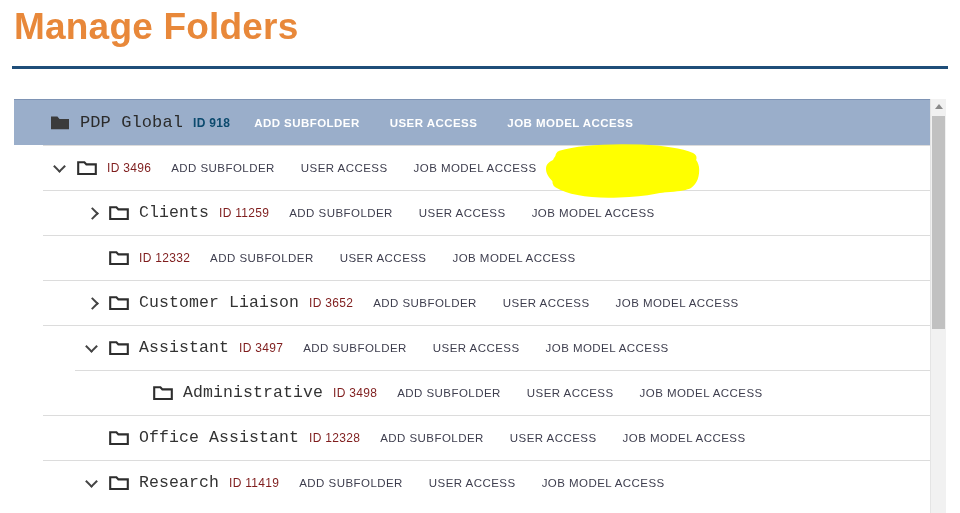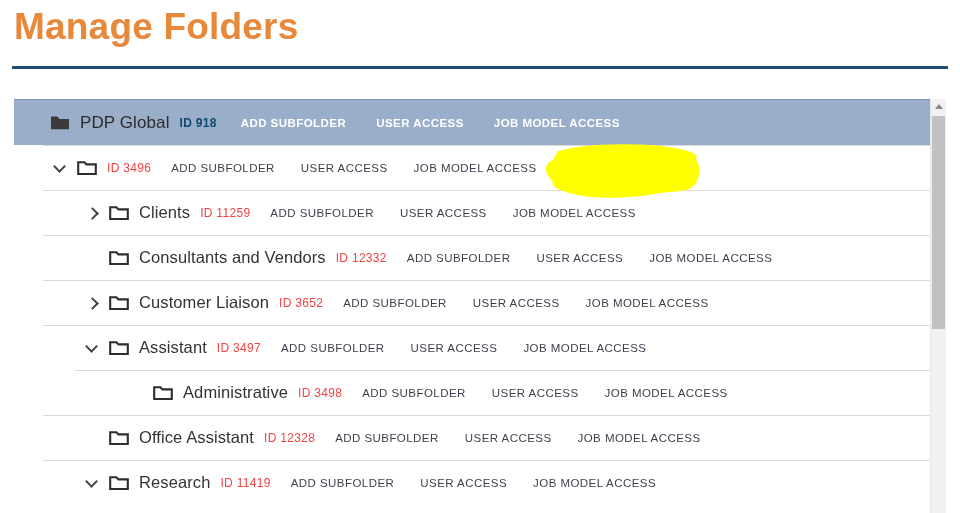--- a/index.html
+++ b/index.html
@@ -112,28 +112,29 @@
     margin-right: 10px;
     position: relative;
   }
   .folder-icon svg { display: block; }
 
   .fname {
     font-size: 16.5px;
     color: #333333;
     margin-right: 10px;
     letter-spacing: 0.1px;
+    font-family: Liberation Mono, monospace;
   }
   .row.root .fname {
     font-size: 17px;
     color: #2b2b2b;
   }
   .fid {
     font-size: 12px;
-    color: #ef4444;
+    color: #7f1d1d;
     margin-right: 20px;
     letter-spacing: 0.3px;
   }
   .row.root .fid {
     color: #0c4a6e;
     font-weight: bold;
     font-size: 12px;
     margin-right: 24px;
   }
 
@@ -252,21 +253,20 @@
         </div>
       </div>
       <div class="row" style="padding-left: 73px;">
         <div class="sep" style="left: 29px;"></div>
         <span class="caret blank"></span>
         <span class="folder-icon">
           <svg width="20" height="16" viewBox="0 0 20 16">
             <path d="M1.2,2.2 h6.2 l2.0,2.2 h9.4 v9.6 h-17.6 z" fill="none" stroke="#2e2e2e" stroke-width="2.1" stroke-linejoin="miter"></path>
           </svg>
         </span>
-        <span class="fname">Consultants and Vendors</span>
         <span class="fid">ID 12332</span>
         <div class="actions">
           <span class="act">ADD SUBFOLDER</span>
           <span class="act">USER ACCESS</span>
           <span class="act">JOB MODEL ACCESS</span>
         </div>
       </div>
       <div class="row" style="padding-left: 73px;">
         <div class="sep" style="left: 29px;"></div>
         <span class="caret "></span>

